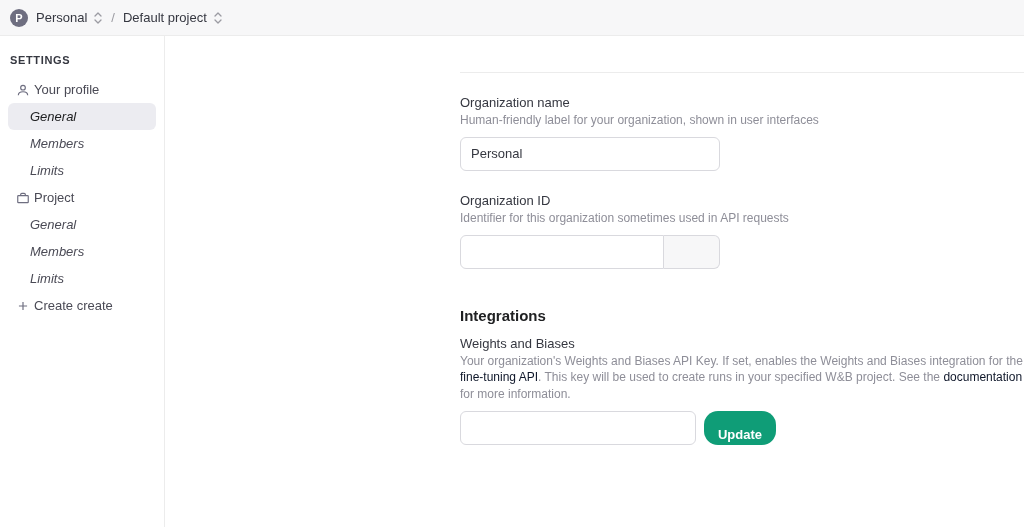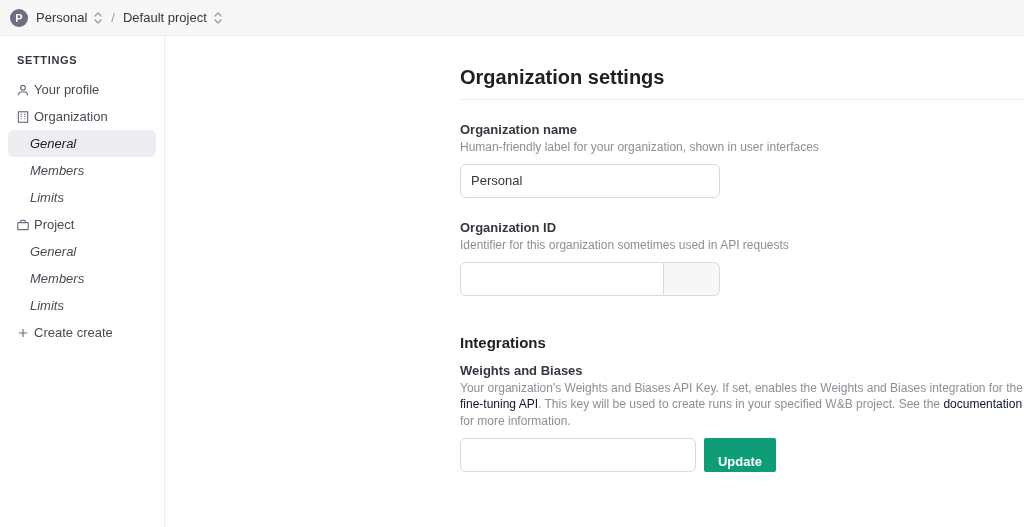--- a/index.html
+++ b/index.html
@@ -6,42 +6,42 @@
   html, body { width: 1024px; height: 527px; font-family: -apple-system, BlinkMacSystemFont, "Segoe UI", Helvetica, Arial, sans-serif; color: #202123; background: #fff; overflow: hidden; }
   
   .topbar { height: 36px; display: flex; align-items: center; padding: 0 10px; background: #f7f7f8; border-bottom: 1px solid #ececec; font-size: 13px; color: #353740; }
   .org-badge { width: 18px; height: 18px; border-radius: 50%; background: #6e6e80; color: #fff; display: flex; align-items: center; justify-content: center; font-size: 11px; font-weight: 600; margin-right: 8px; }
   .crumb { display: flex; align-items: center; gap: 6px; font-weight: 500; }
   .crumb .updown { color: #9b9ba2; font-size: 10px; }
   .crumb-sep { margin: 0 8px; color: #9b9ba2; }
   
   .layout { display: flex; height: calc(527px - 36px); }
   .sidebar { width: 165px; border-right: 1px solid #ececec; padding: 14px 8px 0 8px; font-size: 13px; }
-  .sidebar-heading { font-size: 11px; font-weight: 700; letter-spacing: 0.06em; color: #353740; padding: 4px 2px 10px 2px; margin-left: 7px; }
+  .sidebar-heading { font-size: 11px; font-weight: 700; letter-spacing: 0.06em; color: #353740; padding: 4px 2px 10px 2px; }
   .nav-item { display: flex; align-items: center; gap: 4px; padding: 6px 8px; border-radius: 6px; color: #4a4a55; cursor: pointer; }
   .nav-item .icon { width: 14px; height: 14px; color: #6e6e80; flex-shrink: 0; }
   .nav-sub { padding-left: 22px; font-style: italic; }
   .nav-item.active { background: #ececf1; color: #202123; font-weight: 500; }
   
   .main { flex: 1; overflow: auto; }
   .content { padding: 30px 0 30px 0; margin-left: 295px; max-width: 730px; }
   h1.page-title { font-size: 20px; font-weight: 700; margin-bottom: 10px; }
   .hr { height: 1px; background: #ececec; margin: 6px 0 22px 0; }
   h2.section-title { font-size: 15px; font-weight: 700; margin: 0 0 12px 0; }
   .field { margin-bottom: 22px; }
-  .field-label { font-size: 13px; font-weight: 700; color: #353740; margin-bottom: 2px; }
+  .field-label { font-size: 13px; font-weight: 400; color: #353740; margin-bottom: 2px; }
   .field-help { font-size: 12px; color: #8e8e98; margin-bottom: 8px; line-height: 1.4; }
   .text-input { width: 260px; height: 34px; border: 1px solid #d9d9de; border-radius: 6px; padding: 0 10px; font-size: 13px; color: #353740; background: #fff; }
   .input-with-copy { display: flex; width: 260px; }
   .input-with-copy input { flex: 1; border-top-right-radius: 0; border-bottom-right-radius: 0; }
   .copy-btn { width: 56px; border: 1px solid #d9d9de; border-left: none; background: #f7f7f8; border-radius: 0 6px 6px 0; cursor: pointer; }
   .section-gap { height: 16px; }
   .wb-row { display: flex; align-items: center; gap: 8px; width: 316px; }
   .wb-row input { flex: 1; }
-  .btn-primary { height: 34px; padding: 16px 14px; border: none; border-radius: 2px; background: #0f9d77; color: #fff; font-size: 13px; font-weight: 600; cursor: pointer; }
+  .btn-primary { height: 34px; padding: 16px 14px; border: none; border-radius: 14px; background: #0f9d77; color: #fff; font-size: 13px; font-weight: 600; cursor: pointer; }
   a.link { color: #0f172a; text-decoration: none; }
   
   svg { display: block; }
 </style>
 </head>
 <body>
 
 <div class="topbar">
   <div class="org-badge">P</div>
   <div class="crumb">
@@ -71,29 +71,20 @@
     <div class="nav-item">
       <span class="icon">
         <svg width="14" height="14" viewBox="0 0 24 24" fill="none" stroke="currentColor" stroke-width="2">
             <circle cx="12" cy="8" r="4"></circle>
             <path d="M4 21c0-4 4-6 8-6s8 2 8 6"></path>
           </svg>
       </span>
       <span>Your profile</span>
     </div>
 
-    <div class="nav-item">
-      <span class="icon">
-        <svg width="14" height="14" viewBox="0 0 24 24" fill="none" stroke="currentColor" stroke-width="2">
-            <rect x="4" y="3" width="16" height="18"></rect>
-            <path d="M8 7h2M14 7h2M8 11h2M14 11h2M8 15h2M14 15h2"></path>
-          </svg>
-      </span>
-      <span>Organization</span>
-    </div>
     <div class="nav-item nav-sub active">
       <span>General</span>
     </div>
     <div class="nav-item nav-sub">
       <span>Members</span>
     </div>
     <div class="nav-item nav-sub">
       <span>Limits</span>
     </div>
 
@@ -121,21 +112,20 @@
         <svg width="14" height="14" viewBox="0 0 24 24" fill="none" stroke="currentColor" stroke-width="2">
             <path d="M12 5v14M5 12h14"></path>
           </svg>
       </span>
       <span>Create create</span>
     </div>
   </nav>
 
   <main class="main">
     <div class="content">
-      <h1 class="page-title">Organization settings</h1>
       <div class="hr"></div>
 
 
       <div class="field">
         <div class="field-label">Organization name</div>
         <div class="field-help">Human-friendly label for your organization, shown in user interfaces</div>
         <input class="text-input" type="text" value="Personal" style="">
       </div>
 
       <div class="field">

